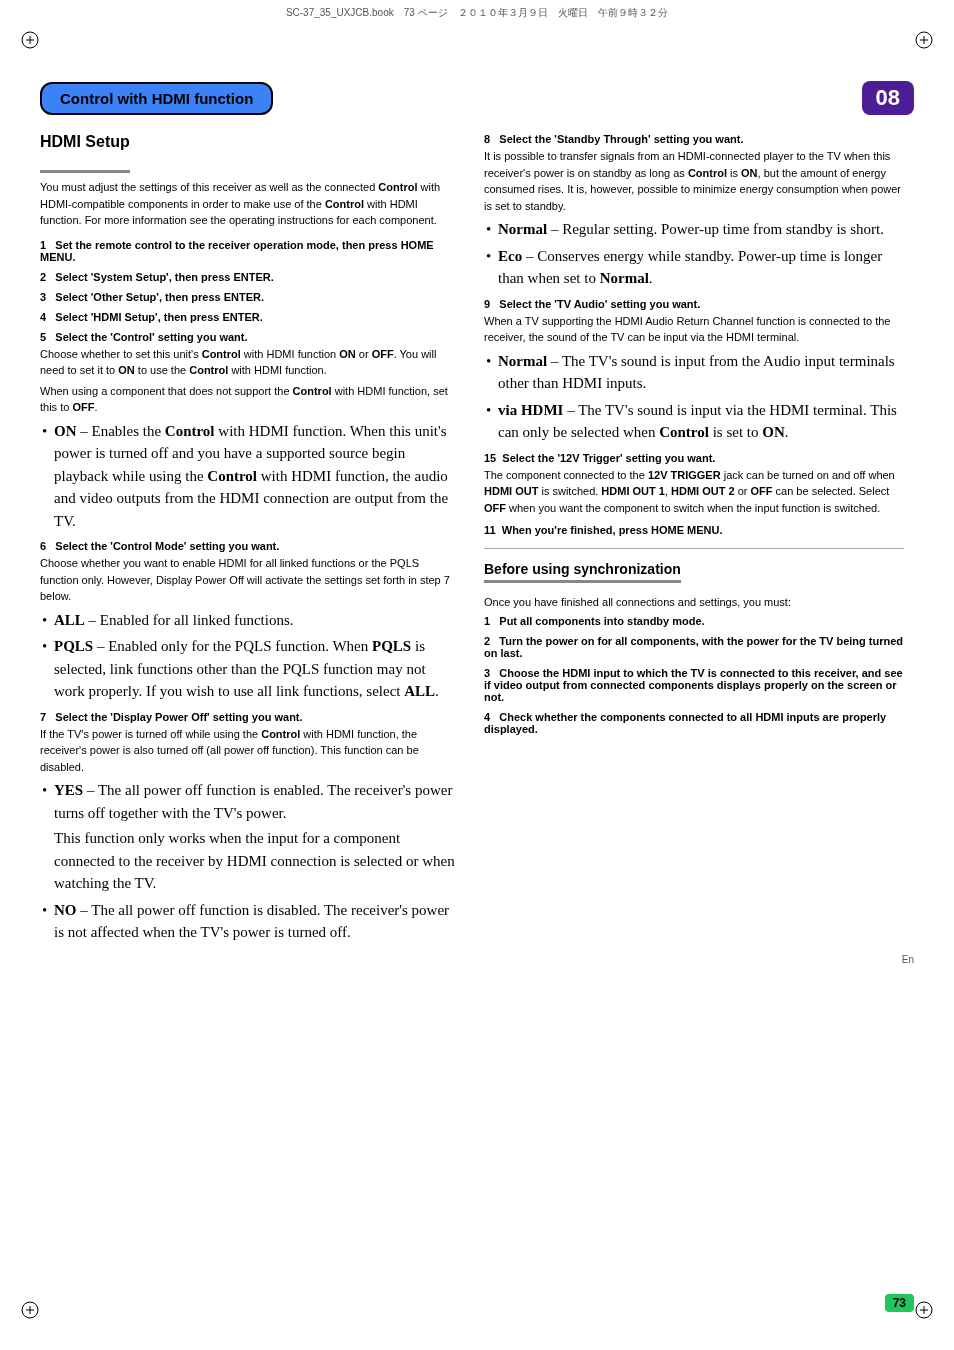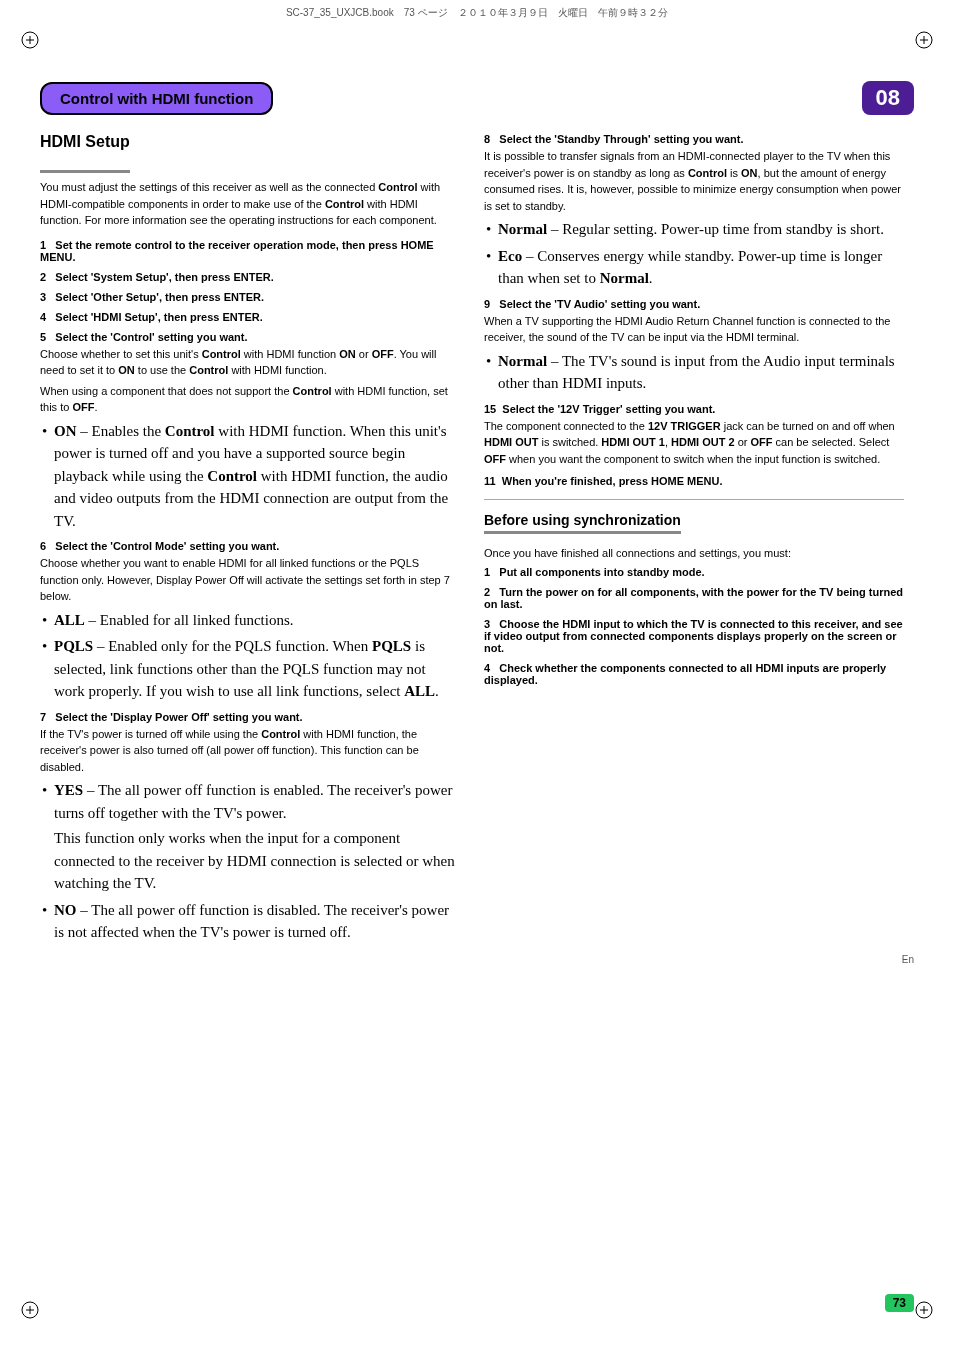--- a/index.html
+++ b/index.html
@@ -56,21 +56,21 @@
       align-items: center;
       justify-content: space-between;
     }
 
     .chapter-title-box {
       border: 2px solid #000;
       border-radius: 12px;
       padding: 6px 18px;
       font-size: 15px;
       font-weight: bold;
-      background: #8b5cf6;
+      background: #3b82f6;
     }
 
     .chapter-number-box {
       background: #4c1d95;
       color: #fff;
       font-size: 22px;
       font-weight: bold;
       padding: 4px 14px;
       border-radius: 8px;
       min-width: 48px;
@@ -352,20 +352,23 @@
         <p class="step-heading">
           <span class="step-number">9</span>&nbsp;&nbsp;&nbsp;Select the 'TV Audio' setting you want.
         </p>
         <p class="step-body">
           When a TV supporting the HDMI Audio Return Channel function is connected to the receiver, the sound of the TV can be input via the HDMI terminal.
         </p>
         <ul class="bullet-list">
           <li>
             <strong>Normal</strong> – The TV's sound is input from the Audio input terminals other than HDMI inputs.
           </li>
+          <li>
+            <strong>via HDMI</strong> – The TV's sound is input via the HDMI terminal. This can only be selected when <strong>Control</strong> is set to <strong>ON</strong>.
+          </li>
         </ul>
       </div>
 
       
       <div class="step">
         <p class="step-heading">
           <span class="step-number">15</span>&nbsp;&nbsp;Select the '12V Trigger' setting you want.
         </p>
         <p class="step-body">
           The component connected to the <strong>12V TRIGGER</strong> jack can be turned on and off when <strong>HDMI OUT</strong> is switched. <strong>HDMI OUT 1</strong>, <strong>HDMI OUT 2</strong> or <strong>OFF</strong> can be selected. Select <strong>OFF</strong> when you want the component to switch when the input function is switched.

